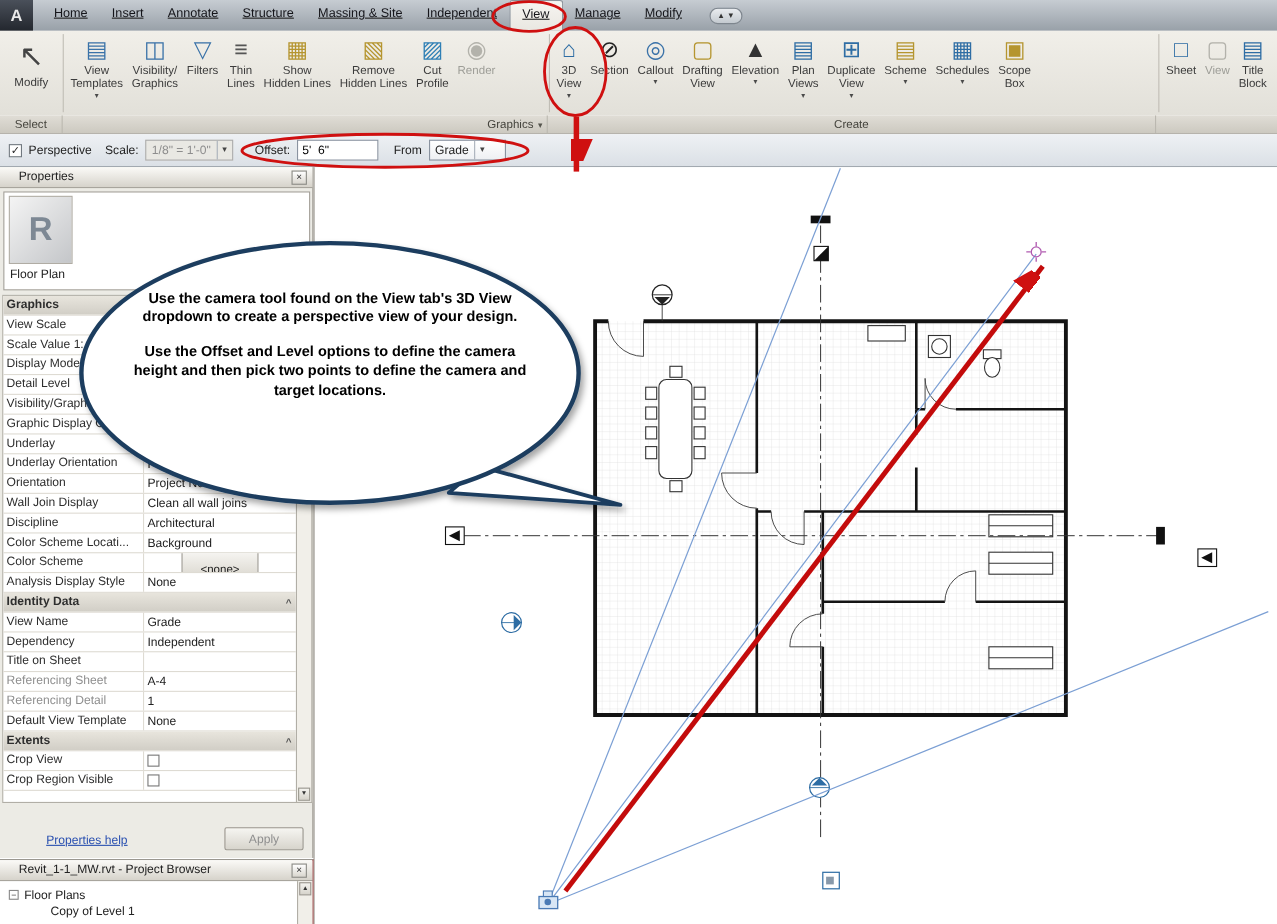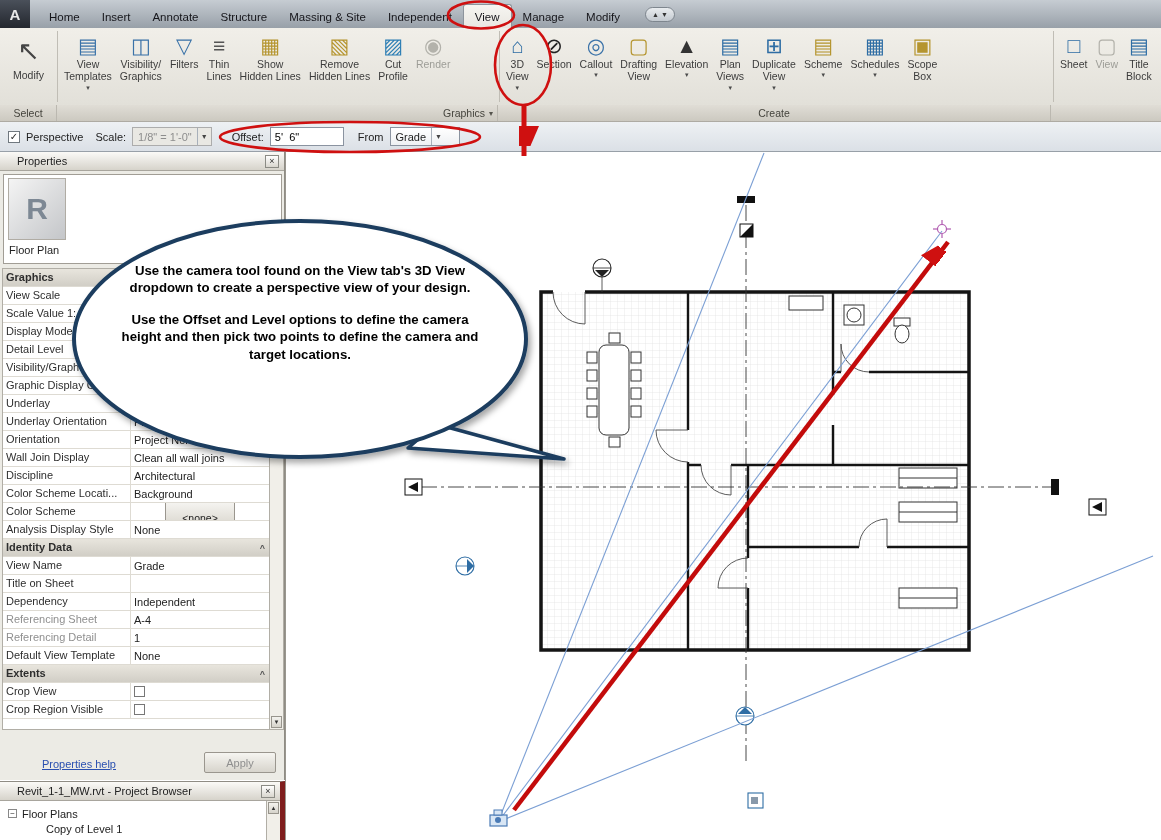--- a/index.html
+++ b/index.html
@@ -1,21 +1,21 @@
 <!DOCTYPE html>
 <html><head>
 <meta charset="utf-8">
 <style>
 *{margin:0;padding:0;box-sizing:border-box;}
 html,body{width:1161px;height:840px;}
 body{font-family:"Liberation Sans",sans-serif;position:relative;background:#fff;overflow:hidden;font-size:11px;color:#222;}
 
 .titlebar{position:absolute;left:0;top:0;width:100%;height:28px;background:linear-gradient(#c6ccd2,#98a0a8);display:flex;align-items:flex-end;}
 .appbtn{width:30px;height:28px;background:linear-gradient(#4a505a,#23272e);color:#e9e9e9;font-weight:bold;font-size:15px;display:flex;align-items:center;justify-content:center;}
-.tabs{display:flex;align-items:flex-end;height:28px;margin-left:8px;}
+.tabs{display:flex;height:28px;margin-left:8px;text-decoration:underline;}
 .tab{padding:6px 11px 5px;font-size:11.5px;color:#15151a;cursor:default;white-space:nowrap;}
 .tab.active{background:linear-gradient(#f6f5f1,#e9e7e1);border:1px solid #8d949c;border-bottom:none;border-radius:3px 3px 0 0;}
 .ribbon-toggle{margin-left:14px;margin-bottom:6px;height:15px;padding:0 6px;border:1px solid #7e868e;border-radius:8px;background:linear-gradient(#e9ecef,#c3c9cf);font-size:7px;display:flex;align-items:center;gap:2px;color:#333;}
 
 .ribbon{position:absolute;left:0;top:28px;width:100%;height:77px;background:linear-gradient(#f1efe9,#e2e0d9);display:flex;overflow:hidden;}
 .rpanel{display:flex;align-items:flex-start;padding:3px 2px 0;}
 .rsep{width:1px;background:#c0bdb5;margin:3px 0;}
 .rbtn{display:flex;flex-direction:column;align-items:center;height:71px;padding:2px 4px 0;text-align:center;font-size:10.5px;line-height:1.18;color:#3c3c3c;cursor:default;white-space:nowrap;}
 .rbtn .ric{font-size:21px;line-height:25px;height:25px;display:block;}
 .rbtn.big .ric{font-size:27px;height:34px;line-height:32px;color:#444;}
@@ -58,21 +58,21 @@
 .pcheck{width:11px;height:11px;border:1px solid #777;background:#fff;display:inline-block;}
 .pbtnv{border:1px solid #9a968e;background:linear-gradient(#f8f7f4,#dcd9d1);padding:12px 16px;height:14px;line-height:13px;font-size:10.5px;margin:4px auto;}
 .pscroll{position:absolute;left:270px;top:116px;width:14px;height:462px;background:#f1efe9;border:1px solid #b1aea6;border-left:none;}
 .pthumb{position:absolute;left:1px;right:1px;top:2px;height:88px;background:linear-gradient(#ffffff,#cfccc4);border:1px solid #98958d;}
 .sarrow{position:absolute;left:1px;right:1px;height:12px;background:linear-gradient(#f4f3ef,#d6d3cb);border:1px solid #98958d;font-size:6px;text-align:center;line-height:11px;color:#333;}
 .sarrow.down{bottom:1px;}
 .sarrow.up{top:1px;}
 .phelp{position:absolute;left:6px;bottom:10px;color:#2a50b0;text-decoration:underline;padding-left:36px;}
 .applybtn{position:absolute;right:8px;bottom:7px;width:72px;height:21px;border:1px solid #9a968e;border-radius:2px;background:linear-gradient(#f6f5f1,#d7d4cc);color:#8e8e8e;display:flex;align-items:center;justify-content:center;}
 
-.pbrowser{position:absolute;left:0;top:781px;width:285px;height:59px;background:#fff;border-top:1px solid #8f8c84;border-right:5px solid #7f1d1d;}
+.pbrowser{position:absolute;left:0;top:781px;width:285px;height:59px;background:#fff;border-top:1px solid #8f8c84;border-right:1px solid #7f1d1d;}
 .pbtree{padding:5px 0 0 8px;font-size:11px;}
 .trow{display:flex;align-items:center;height:15px;}
 .expbox{width:9px;height:9px;border:1px solid #888;background:#fff;font-size:8px;line-height:7px;text-align:center;color:#333;margin-right:5px;}
 .trow.child{padding-left:38px;}
 .pbscroll{position:absolute;right:0;top:19px;width:14px;bottom:0;background:#f1efe9;border-left:1px solid #b1aea6;}
 
 .canvas{position:absolute;left:285px;top:152px;right:0;bottom:0;background:#fff;border-left:1px solid #9a978f;}
 .plan{position:absolute;left:0;top:0;}
 
 .overlay{position:absolute;left:0;top:0;width:1161px;height:840px;pointer-events:none;z-index:60;}
@@ -534,32 +534,32 @@
     </div>
       <div class="prow">
       <span class="plab">View Name</span>
       <span class="pval">
 
         <span>Grade</span>
       </span>
 
     </div>
       <div class="prow">
+      <span class="plab">Dependency</span>
+      <span class="pval">
+
+        <span>Independent</span>
+      </span>
+
+    </div>
+      <div class="prow">
       <span class="plab">Title on Sheet</span>
       <span class="pval">
 
         <span></span>
-      </span>
-
-    </div>
-      <div class="prow">
-      <span class="plab">Dependency</span>
-      <span class="pval">
-
-        <span>Independent</span>
       </span>
 
     </div>
       <div class="prow dis">
       <span class="plab">Referencing Sheet</span>
       <span class="pval">
 
         <span>A-4</span>
       </span>
 

